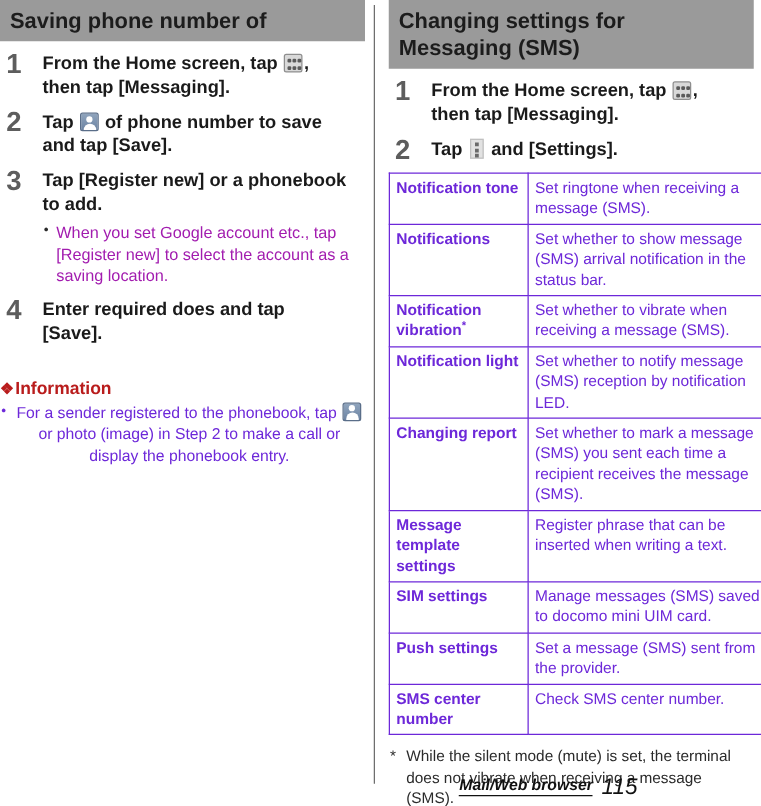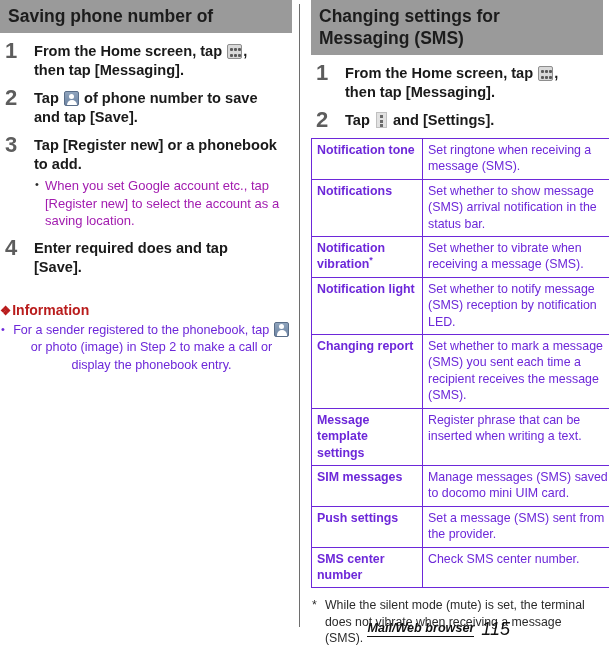--- a/index.html
+++ b/index.html
@@ -379,21 +379,21 @@
         </tr>
         <tr>
           <td class="c-name">Changing report</td>
           <td class="c-desc">Set whether to mark a message (SMS) you sent each time a recipient receives the message (SMS).</td>
         </tr>
         <tr>
           <td class="c-name">Message template settings</td>
           <td class="c-desc">Register phrase that can be inserted when writing a text.</td>
         </tr>
         <tr>
-          <td class="c-name">SIM messages</td>
+          <td class="c-name">SIM settings</td>
           <td class="c-desc">Manage messages (SMS) saved to docomo mini UIM card.</td>
         </tr>
         <tr>
           <td class="c-name">Push settings</td>
           <td class="c-desc">Set a message (SMS) sent from the provider.</td>
         </tr>
         <tr>
           <td class="c-name">SMS center number</td>
           <td class="c-desc">Check SMS center number.</td>
         </tr>

